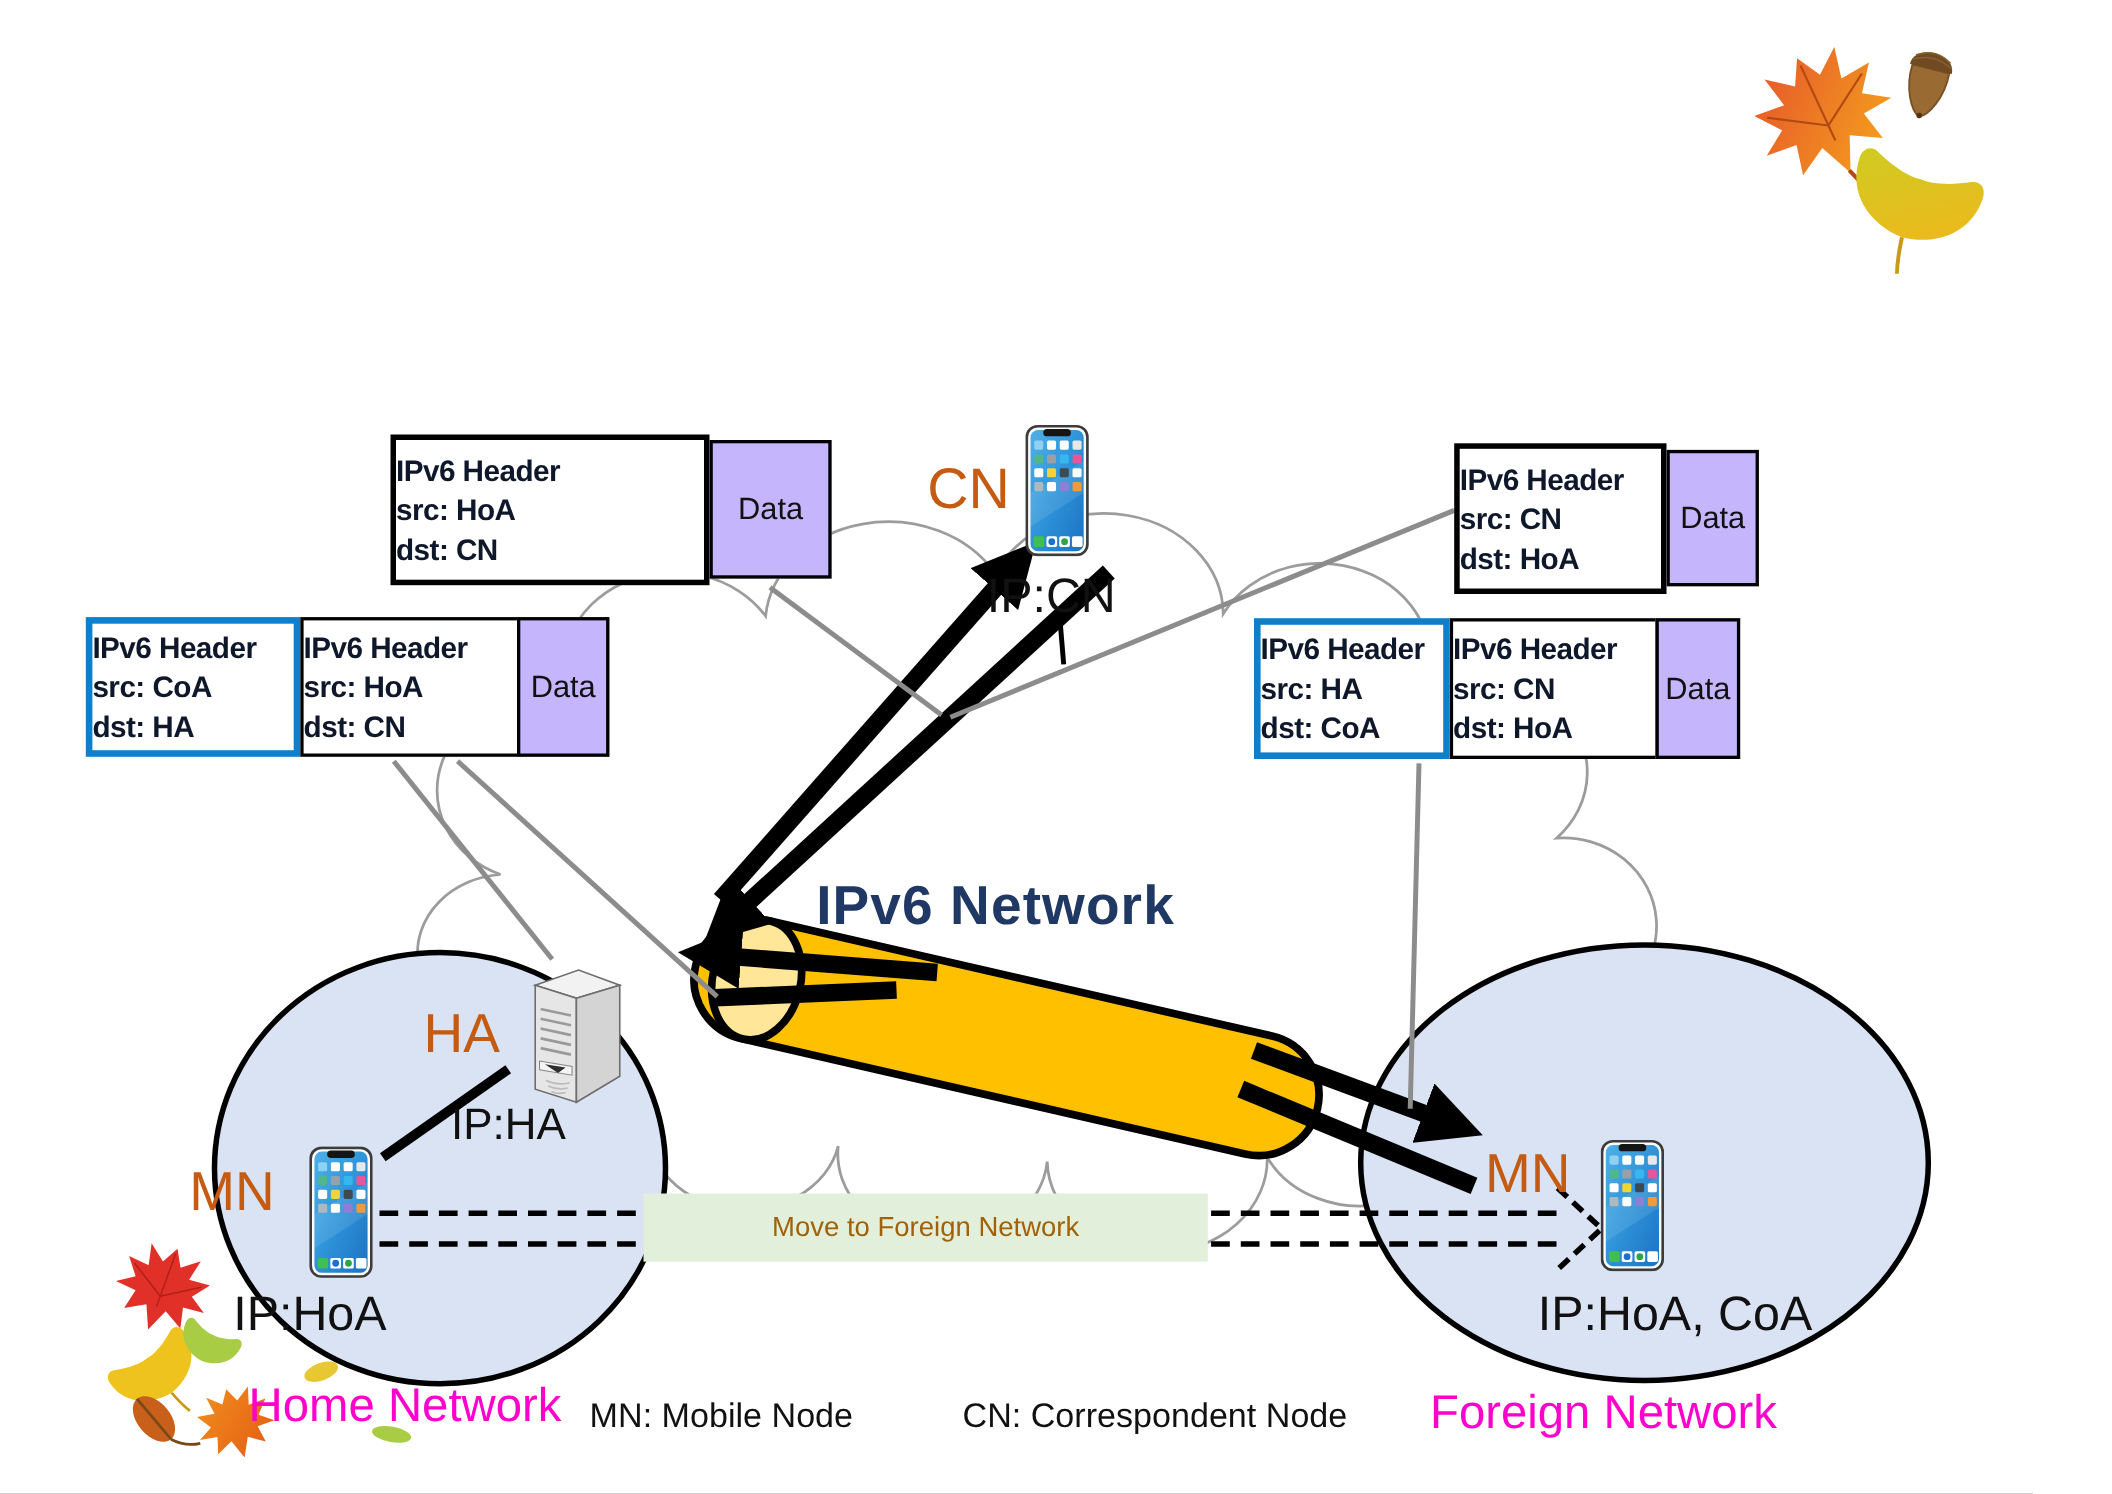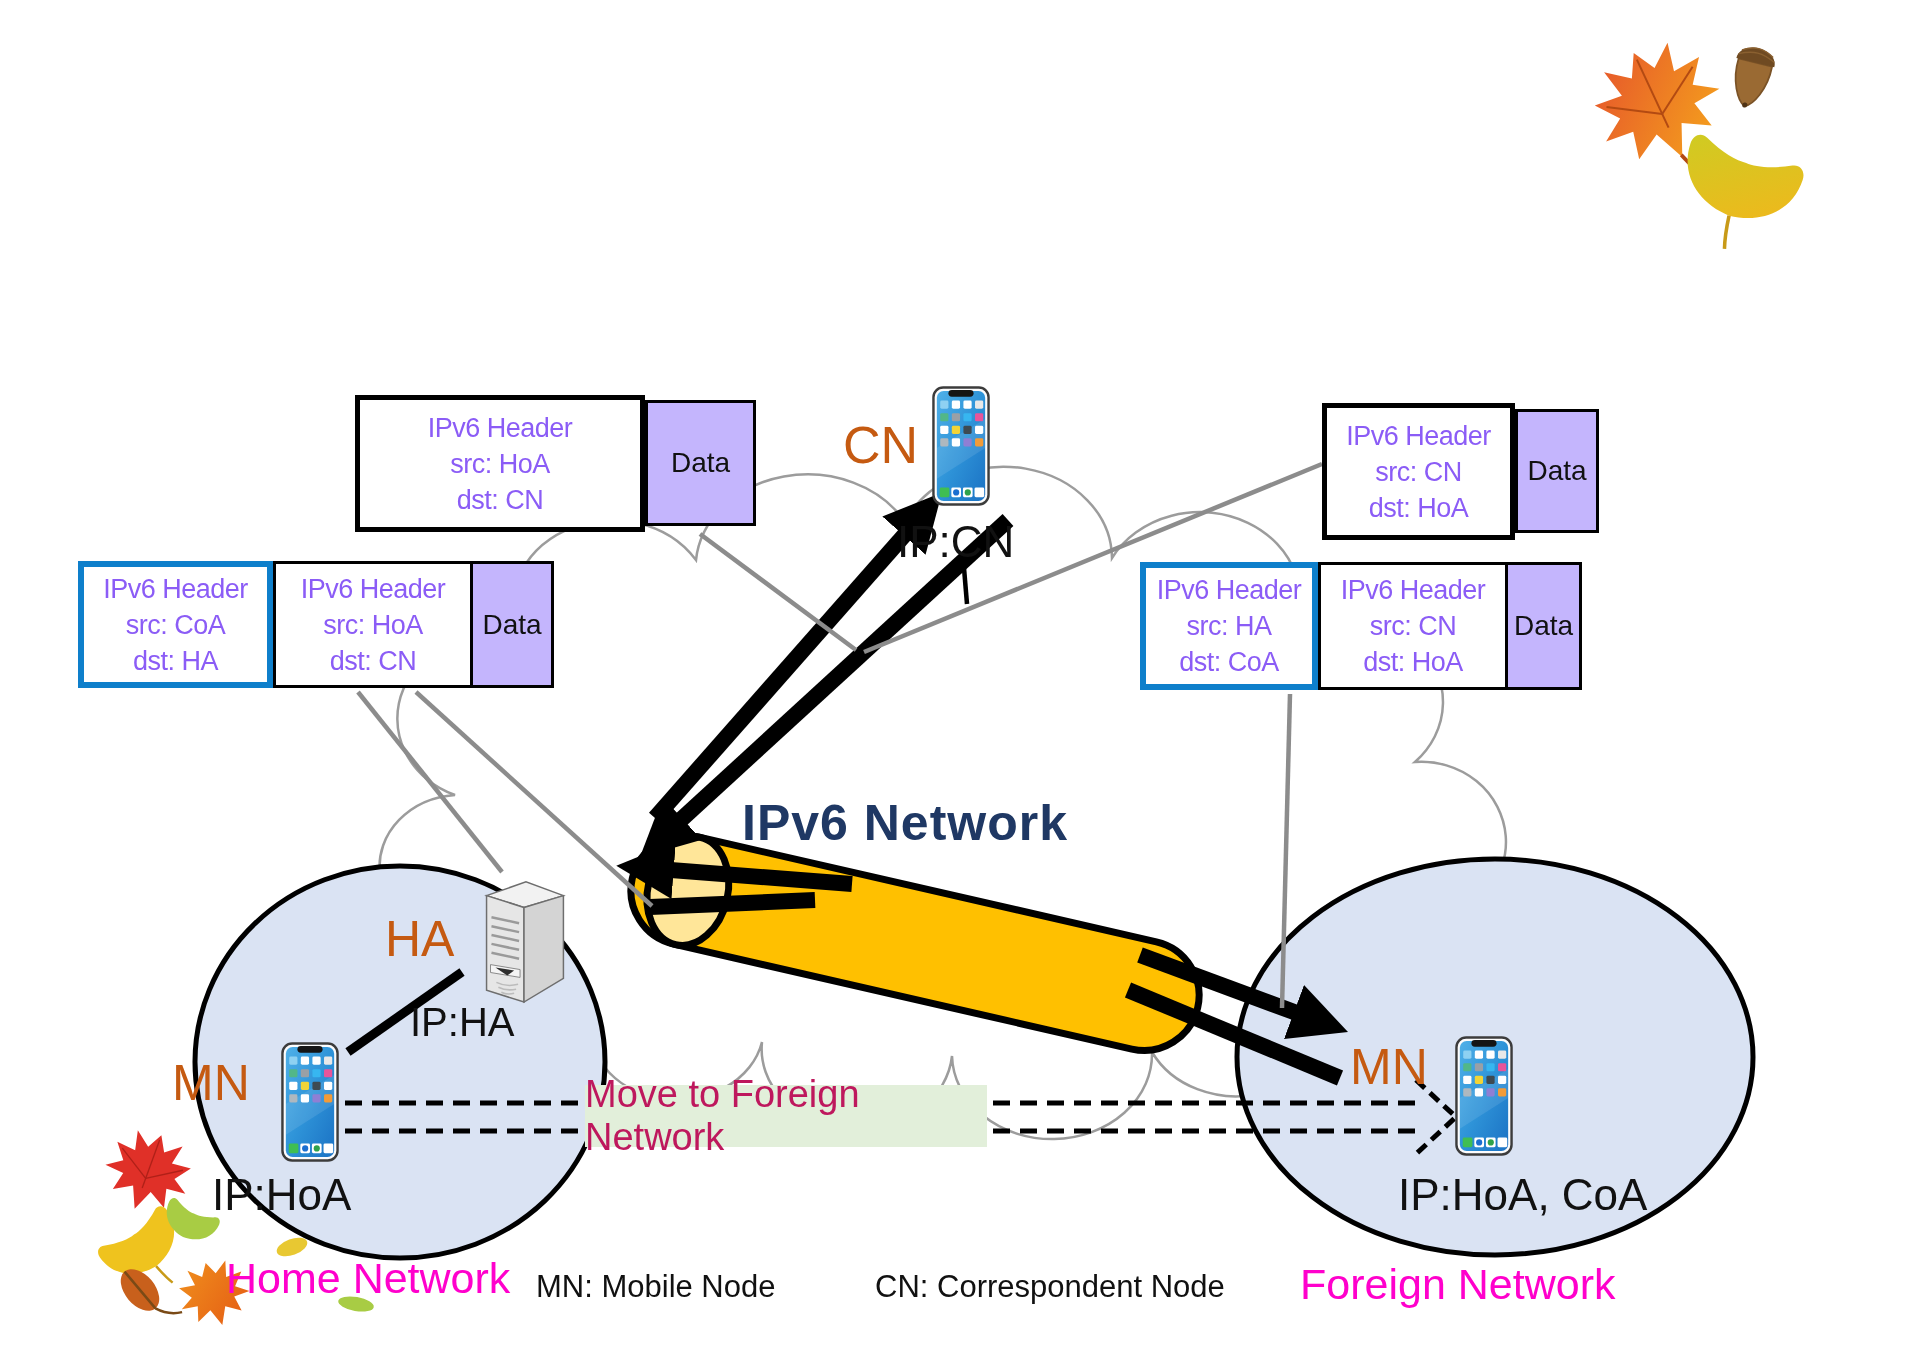--- a/index.html
+++ b/index.html
@@ -11,30 +11,30 @@
   #diagram-svg{position:absolute;left:0;top:0;}
   .title{font-size:94px;font-weight:bold;color:#8A1A4A;letter-spacing:3px;}
   .bullet-line{font-size:54px;color:#1c1c1c;}
   .bullet-marker{font-size:40px;margin-right:16px;vertical-align:6px;}
   .node-label{font-size:50px;color:#C55A11;}
   .ip-label{font-size:44px;color:#111;}
   .net-label{font-size:43px;color:#FF00CC;}
   .cloud-label{font-size:50px;font-weight:bold;color:#1F3864;letter-spacing:1px;}
   .pkt{position:absolute;display:flex;align-items:flex-start;}
   .hbox{box-sizing:border-box;background:#fff;display:flex;flex-direction:column;
-        justify-content:center;align-items:center;font-size:27px;line-height:36px;
-        color:#8b5cf6;letter-spacing:-0.5px;}
+        justify-content:center;font-size:27px;line-height:36px;
+        color:#0f172a;letter-spacing:-0.5px;font-weight:bold;}
   .hbox.thick{border:5px solid #000;}
   .hbox.thin{border:3px solid #000;}
   .hbox.blue{border:6px solid #0E7FCB;}
   .dbox{box-sizing:border-box;border:3px solid #000;background:#c4b5fd;display:flex;
         justify-content:center;align-items:center;font-size:28px;color:#111;}
-  .move-bar{position:absolute;left:585px;top:1085px;width:402px;height:62px;
+  .move-bar{position:absolute;left:585px;top:1085px;width:513px;height:62px;
         background:#E2EFDA;display:flex;align-items:center;justify-content:center;
-        font-size:38px;color:#be185d;}
+        font-size:25px;color:#a16207;}
   .legend{font-size:31px;line-height:41.5px;color:#111;white-space:pre;}
 </style>
 </head>
 <body>
 
 <div id="slide">
 
   <svg id="diagram-svg" width="1920" height="1358" viewBox="0 0 1920 1358">
     <defs>
       <linearGradient id="scr" x1="0" y1="0" x2="1" y2="1">

